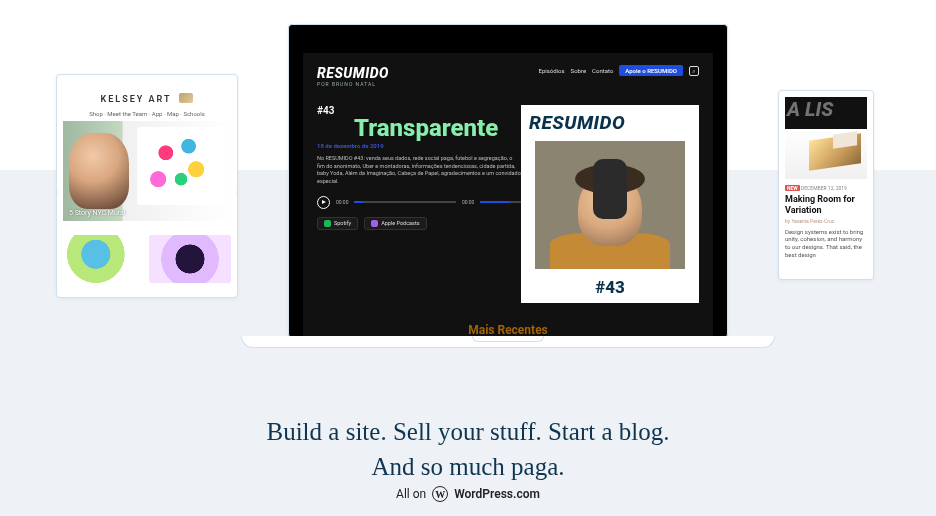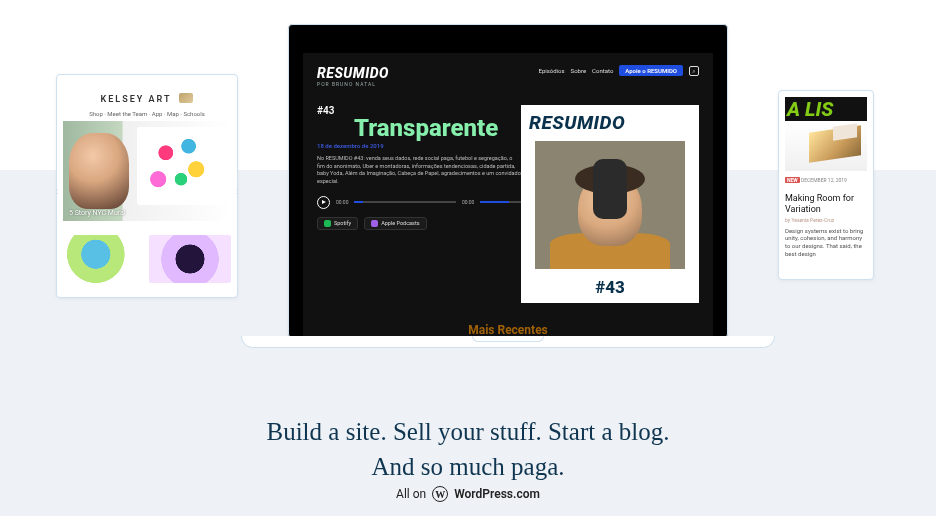--- a/index.html
+++ b/index.html
@@ -100,27 +100,27 @@
     position:absolute; left:241px; top:336px; width:534px; height:12px;
     border:1px solid #cfe0ef; border-top:none; border-radius:0 0 14px 14px;
     background:#fff;
   }
   .laptop-base::before { content:""; position:absolute; left:50%; top:0; transform:translateX(-50%); width:70px; height:5px; border:1px solid #cfe0ef; border-top:none; border-radius:0 0 6px 6px;}
 
   .slide-right {
     left: 778px; top: 90px; width: 96px; height: 190px;
     padding:6px;
   }
-  .slide-right .stripe { height:24px; background:#111; color:#84cc16; font-weight:800; font-size:20px; font-style:italic; padding:0 2px; overflow:hidden; white-space:nowrap;}
+  .slide-right .stripe { height:32px; background:#111; color:#737373; font-weight:800; font-size:20px; font-style:italic; padding:0 2px; overflow:hidden; white-space:nowrap;}
   .slide-right .sketch { height:50px; background:linear-gradient(180deg,#fff 0%, #f0f0f0 100%); position:relative; }
   .slide-right .sketch::before { content:""; position:absolute; right:6px; top:8px; width:52px; height:30px; background:linear-gradient(135deg,#ffe49b 0%, #c99b5a 60%, #8a6a3a 100%); transform:skewY(-8deg); }
   .slide-right .sketch::after { content:""; position:absolute; right:10px; top:4px; width:24px; height:14px; background:#efe5d8; transform:skewY(-8deg);}
   .slide-right .meta { font-size:5px; color:#888; margin-top:6px; }
   .slide-right .meta .new { background:#d9534f; color:#fff; font-weight:700; padding:0 2px; border-radius:1px; font-size:5px;}
-  .slide-right .atitle { font-weight:400; font-size:9px; color:#111; margin-top:10px; line-height:1.2;}
+  .slide-right .atitle { font-weight:700; font-size:9px; color:#111; margin-top:3px; line-height:1.2;}
   .slide-right .by { font-size:5px; color:#b98; margin-top:2px;}
   .slide-right .body { font-size:6px; color:#555; margin-top:4px; line-height:1.3;}
 
   .headline {
     position:absolute; top:414px; left:0; right:0; text-align:center;
     font-family: Georgia, 'Times New Roman', serif;
     color:#0f3550; font-size:25px; line-height:1.4;
   }
   .footer {
     position:absolute; top:486px; left:0; right:0; text-align:center;

